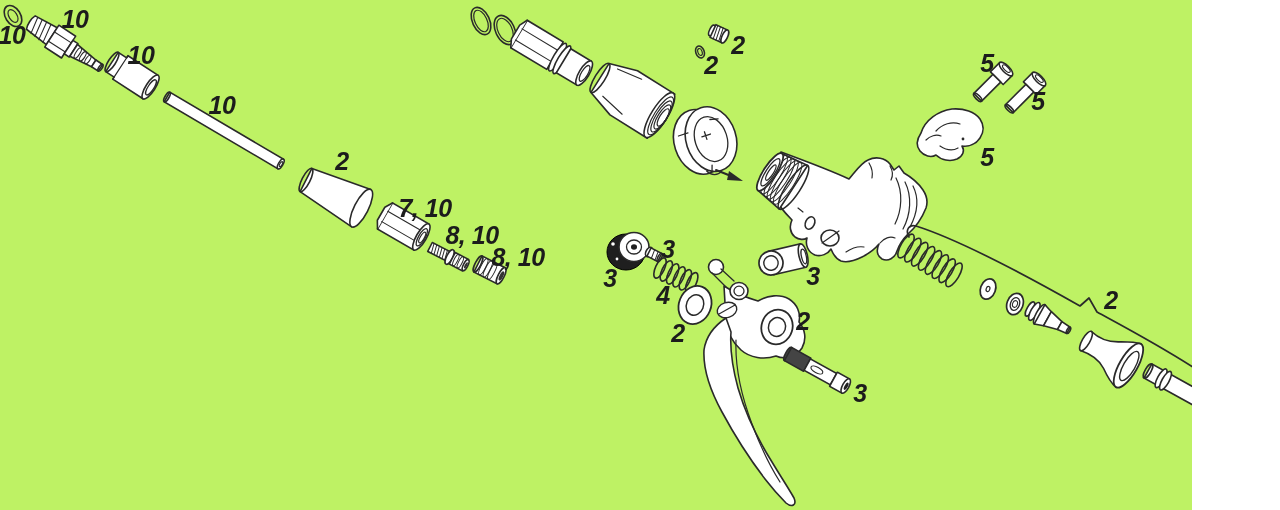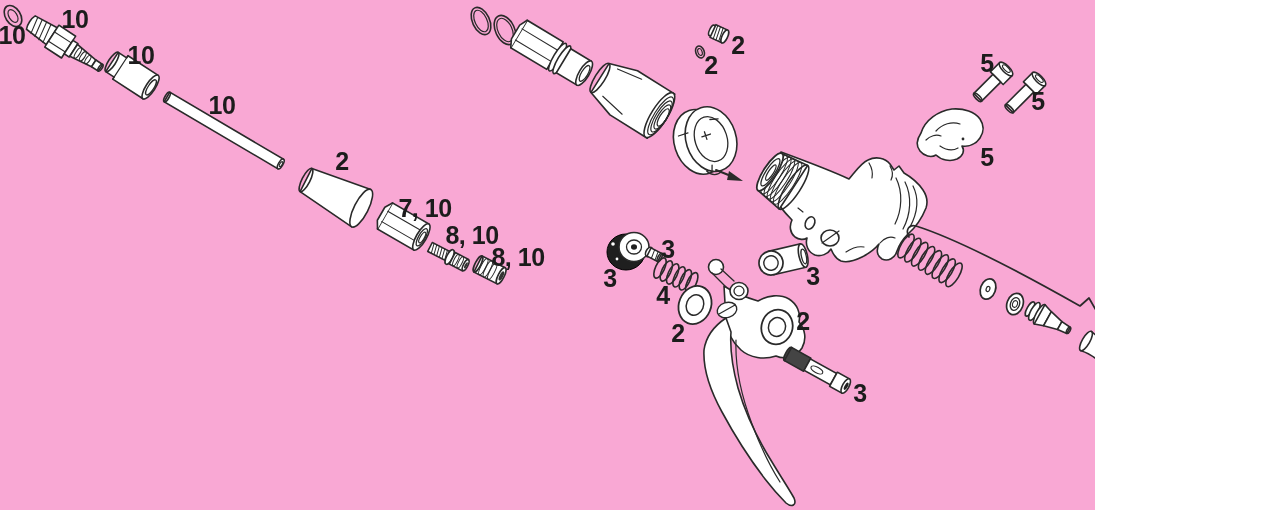--- a/index.html
+++ b/index.html
@@ -1,17 +1,17 @@
 <!DOCTYPE html>
 <html><head>
 <meta charset="utf-8">
 <style>
   html,body{margin:0;padding:0;background:#fff;}
-  .stage{position:relative;width:1095px;height:510px;background:#f9a8d4;overflow:hidden;
-         font-family:"Liberation Sans", sans-serif;}
+  .stage{position:relative;width:1192px;height:510px;background:#bef264;overflow:hidden;
+         font-family:"Liberation Sans", sans-serif;font-style:italic;}
   svg{display:block}
   .lbl{font-family:"Liberation Sans", sans-serif;font-weight:700;font-size:25px;
        letter-spacing:-0.5px;fill:#1c1c1c;stroke:none;text-anchor:middle;}
 </style>
 </head>
 <body>
 
 <div class="stage">
 <svg width="1280" height="510" viewBox="0 0 1280 510">
 <g stroke="#2a2a2a" stroke-width="1.6" fill="none" stroke-linecap="round" stroke-linejoin="round">

